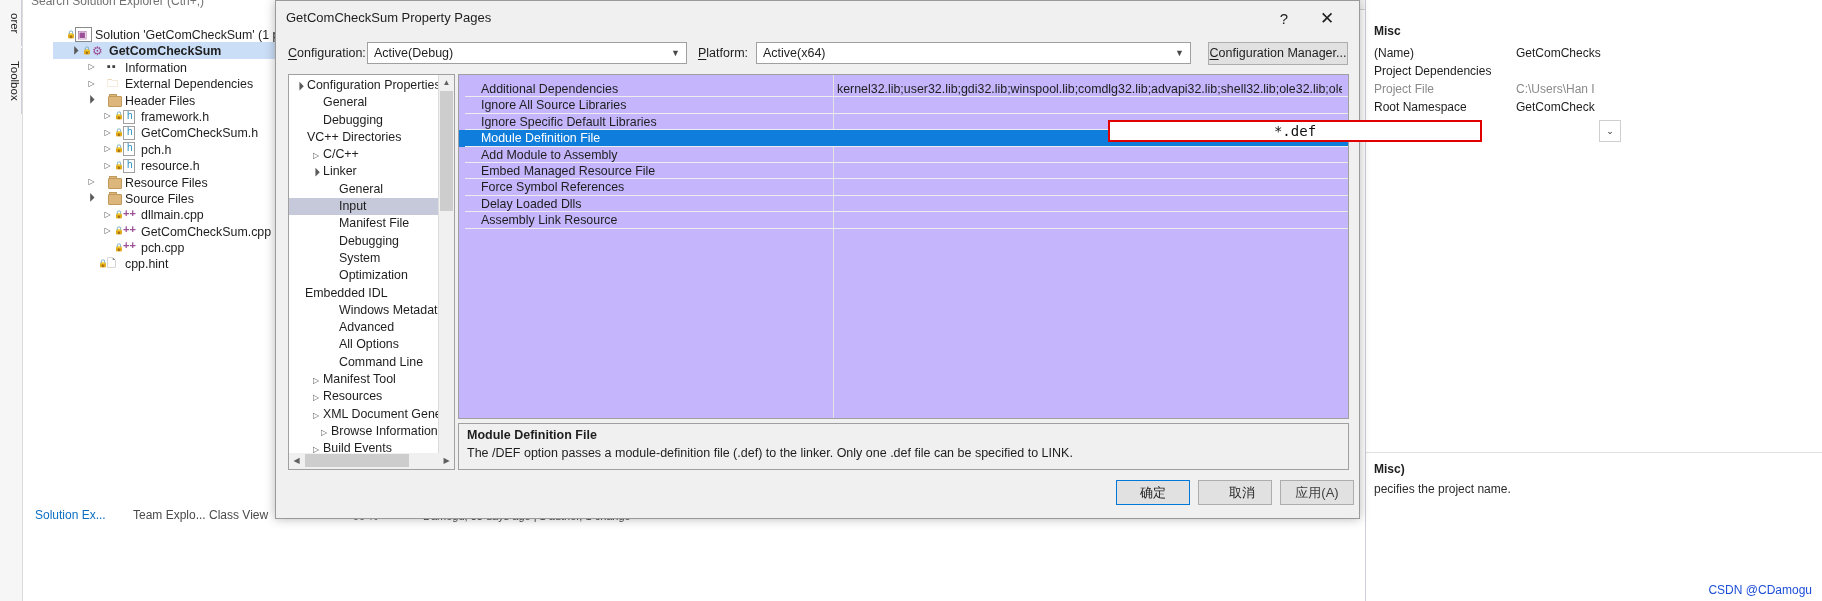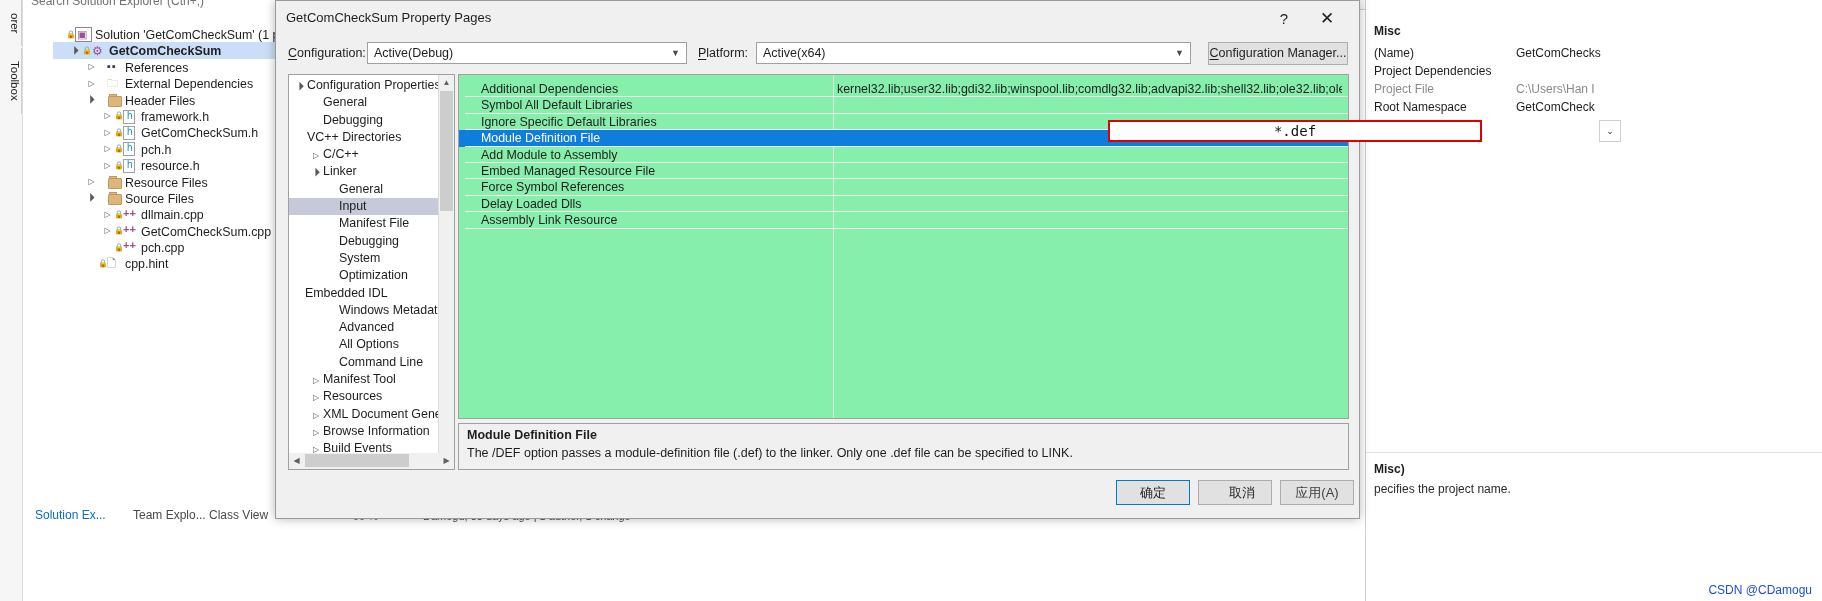--- a/index.html
+++ b/index.html
@@ -129,21 +129,21 @@
   #tp-thumb{position:absolute;left:1px;top:16px;width:13px;height:120px;background:#cdcdcd;}
   
   #tp-hscroll{position:absolute;left:12px;top:452px;width:167px;height:17px;background:#f0f0f0;border:1px solid #a0a0a0;border-top:none;box-sizing:border-box;}
   #tp-hscroll .lt,#tp-hscroll .rt{position:absolute;top:0;width:15px;height:15px;text-align:center;font-size:8px;line-height:15px;color:#606060;}
   #tp-hscroll .lt{left:0;} #tp-hscroll .rt{right:0;}
   #tp-hthumb{position:absolute;left:16px;top:1px;width:104px;height:13px;background:#cdcdcd;}
 
   
   #grid{
     position:absolute;left:182px;top:73px;width:891px;height:345px;
-    background:#86efac;border:1px solid #a0a0a0;box-sizing:border-box;overflow:hidden;
+    background:#c4b5fd;border:1px solid #a0a0a0;box-sizing:border-box;overflow:hidden;
   }
   #grid-split{position:absolute;left:374px;top:0;width:1px;height:343px;background:#e3e3e3;}
   .prow{position:absolute;left:0;width:889px;height:16.4px;line-height:16.4px;font-size:12.4px;}
   .prow .pname{position:absolute;left:22px;white-space:nowrap;}
   .prow .pval{position:absolute;left:378px;white-space:nowrap;overflow:hidden;width:505px;}
   .prow .uline{position:absolute;left:6px;right:0;bottom:0;height:1px;background:#ededed;}
   .prow.sel{background:#0f7ddb;color:#fff;}
   .prow.sel .pname{color:#fff;}
 
   
@@ -184,21 +184,21 @@
 
   <div id="vtab-rail"></div>
   <div class="vtab" id="vtab-explorer">orer</div>
   <div class="vtab" id="vtab-toolbox">Toolbox</div>
 
   <div id="solexp">
     <div id="solexp-searchbar">Search Solution Explorer (Ctrl+;)</div>
     <div id="tree">
         <div class="trow" style="padding-left: 0px;"><span class="chev "></span><span class="lockic" style="font-size: 8px;">🔒</span><span class="ticon ic-sln"></span><span class="tlabel">Solution 'GetComCheckSum' (1 project)</span></div>
         <div class="trow sel" style="padding-left: 16px;"><span class="chev open"></span><span class="lockic" style="font-size: 8px;">🔒</span><span class="ticon ic-proj"></span><span class="tlabel bold">GetComCheckSum</span></div>
-        <div class="trow" style="padding-left: 32px;"><span class="chev closed"></span><span class="lockic" style="font-size: 8px;"></span><span class="ticon ic-ref"></span><span class="tlabel">References</span></div>
+        <div class="trow" style="padding-left: 32px;"><span class="chev closed"></span><span class="lockic" style="font-size: 8px;"></span><span class="ticon ic-ref"></span><span class="tlabel">Information</span></div>
         <div class="trow" style="padding-left: 32px;"><span class="chev closed"></span><span class="lockic" style="font-size: 8px;"></span><span class="ticon ic-extdep"></span><span class="tlabel">External Dependencies</span></div>
         <div class="trow" style="padding-left: 32px;"><span class="chev open"></span><span class="lockic" style="font-size: 8px;"></span><span class="ticon ic-folder"></span><span class="tlabel">Header Files</span></div>
         <div class="trow" style="padding-left: 48px;"><span class="chev closed"></span><span class="lockic" style="font-size: 8px;">🔒</span><span class="ticon ic-h"></span><span class="tlabel">framework.h</span></div>
         <div class="trow" style="padding-left: 48px;"><span class="chev closed"></span><span class="lockic" style="font-size: 8px;">🔒</span><span class="ticon ic-h"></span><span class="tlabel">GetComCheckSum.h</span></div>
         <div class="trow" style="padding-left: 48px;"><span class="chev closed"></span><span class="lockic" style="font-size: 8px;">🔒</span><span class="ticon ic-h"></span><span class="tlabel">pch.h</span></div>
         <div class="trow" style="padding-left: 48px;"><span class="chev closed"></span><span class="lockic" style="font-size: 8px;">🔒</span><span class="ticon ic-h"></span><span class="tlabel">resource.h</span></div>
         <div class="trow" style="padding-left: 32px;"><span class="chev closed"></span><span class="lockic" style="font-size: 8px;"></span><span class="ticon ic-folder"></span><span class="tlabel">Resource Files</span></div>
         <div class="trow" style="padding-left: 32px;"><span class="chev open"></span><span class="lockic" style="font-size: 8px;"></span><span class="ticon ic-folder"></span><span class="tlabel">Source Files</span></div>
         <div class="trow" style="padding-left: 48px;"><span class="chev closed"></span><span class="lockic" style="font-size: 8px;">🔒</span><span class="ticon ic-cpp"></span><span class="tlabel">dllmain.cpp</span></div>
         <div class="trow" style="padding-left: 48px;"><span class="chev closed"></span><span class="lockic" style="font-size: 8px;">🔒</span><span class="ticon ic-cpp"></span><span class="tlabel">GetComCheckSum.cpp</span></div>
@@ -282,21 +282,21 @@
         <div class="ctrow" style="padding-left: 36px;"><span class="ctchev "></span><span>System</span></div>
         <div class="ctrow" style="padding-left: 36px;"><span class="ctchev "></span><span>Optimization</span></div>
         <div class="ctrow" style=""><span class="ctchev "></span><span>Embedded IDL</span></div>
         <div class="ctrow" style="padding-left: 36px;"><span class="ctchev "></span><span>Windows Metadata</span></div>
         <div class="ctrow" style="padding-left: 36px;"><span class="ctchev "></span><span>Advanced</span></div>
         <div class="ctrow" style="padding-left: 36px;"><span class="ctchev "></span><span>All Options</span></div>
         <div class="ctrow" style="padding-left: 36px;"><span class="ctchev "></span><span>Command Line</span></div>
         <div class="ctrow" style="padding-left: 20px;"><span class="ctchev closed"></span><span>Manifest Tool</span></div>
         <div class="ctrow" style="padding-left: 20px;"><span class="ctchev closed"></span><span>Resources</span></div>
         <div class="ctrow" style="padding-left: 20px;"><span class="ctchev closed"></span><span>XML Document Gene</span></div>
-        <div class="ctrow" style="padding-left: 20px;"><span class="ctchev closed"></span><span>Browse Information</span></div>
+        <div class="ctrow" style="padding-left: 28px;"><span class="ctchev closed"></span><span>Browse Information</span></div>
         <div class="ctrow" style="padding-left: 20px;"><span class="ctchev closed"></span><span>Build Events</span></div>
       </div>
     <div id="tp-scroll">
       <div class="up">▲</div>
       <div id="tp-thumb"></div>
       <div class="dn">▼</div>
     </div>
   </div>
   <div id="tp-hscroll">
     <div class="lt">◀</div>
@@ -306,21 +306,21 @@
 
   <div id="grid">
     <div id="grid-split"></div>
     <div id="grid-rows">
         <div class="prow" style="top: 6px;">
           <span class="pname">Additional Dependencies</span>
           <span class="pval">kernel32.lib;user32.lib;gdi32.lib;winspool.lib;comdlg32.lib;advapi32.lib;shell32.lib;ole32.lib;oleaut32.lib;u</span>
           <span class="uline"></span>
         </div>
         <div class="prow" style="top: 22.4px;">
-          <span class="pname">Symbol All Default Libraries</span>
+          <span class="pname">Ignore All Source Libraries</span>
           <span class="pval"></span>
           <span class="uline"></span>
         </div>
         <div class="prow" style="top: 38.8px;">
           <span class="pname">Ignore Specific Default Libraries</span>
           <span class="pval"></span>
           <span class="uline"></span>
         </div>
         <div class="prow sel" style="top: 55.2px;">
           <span class="pname">Module Definition File</span>

